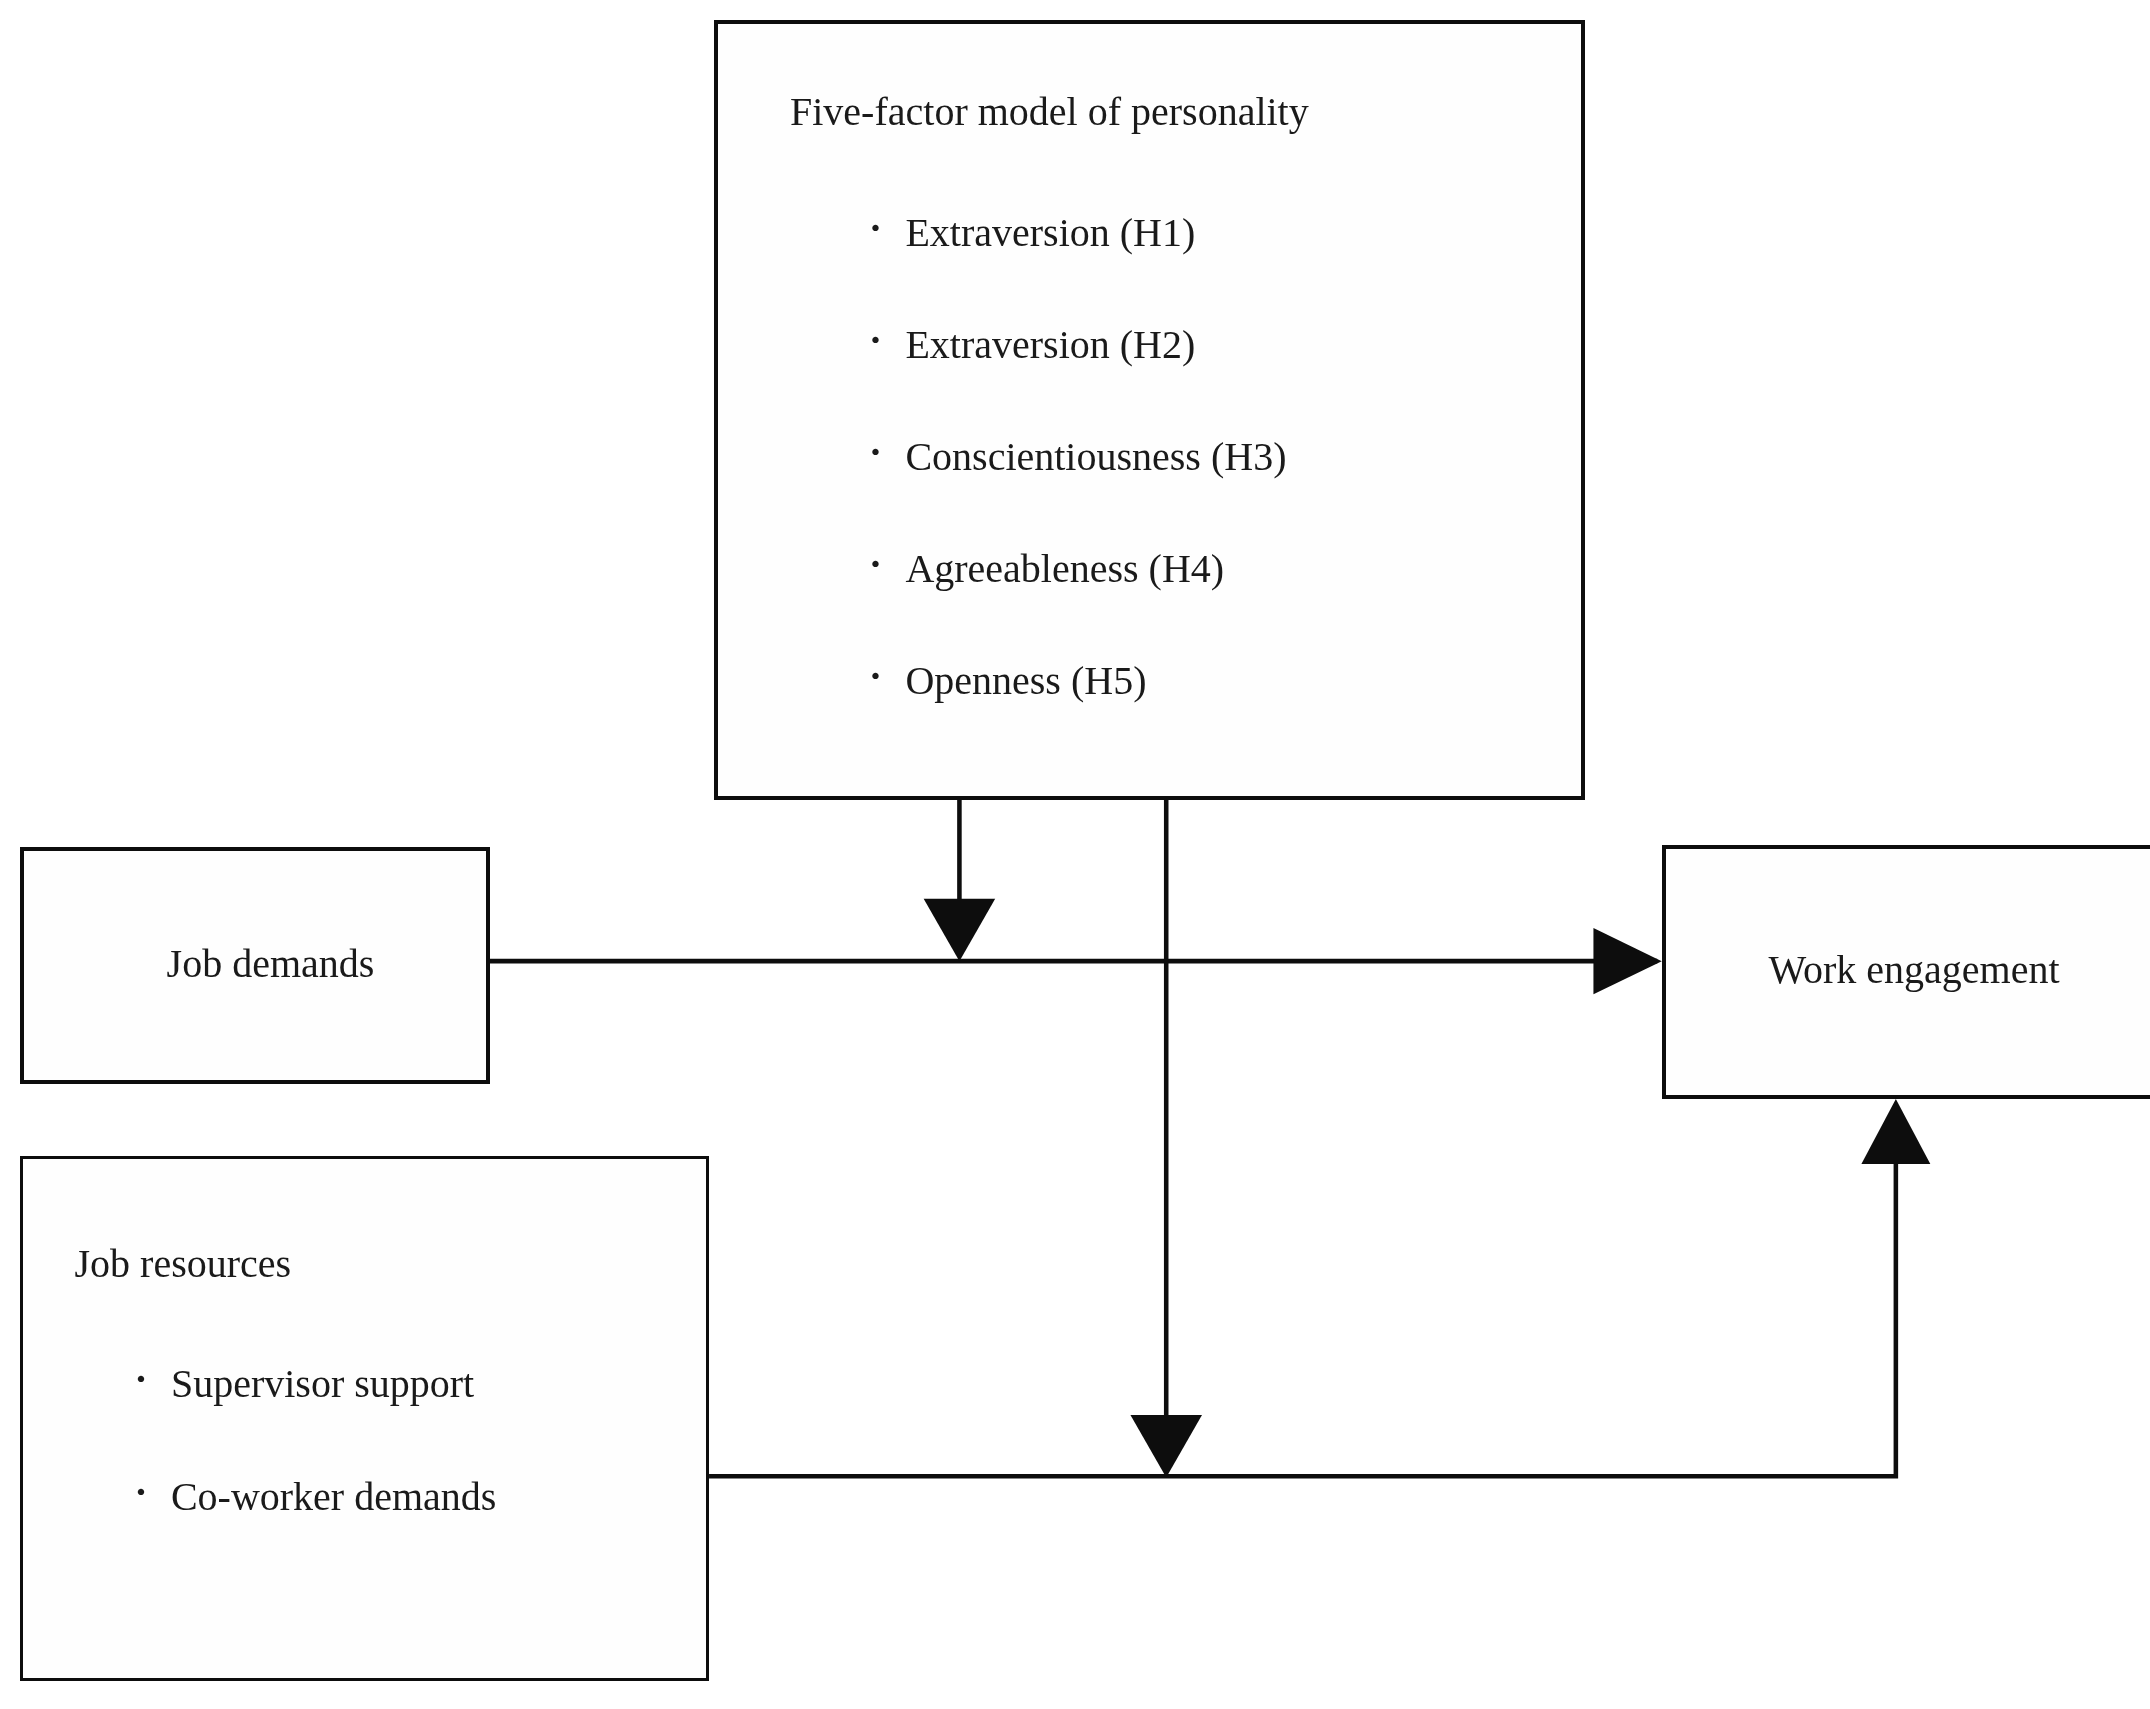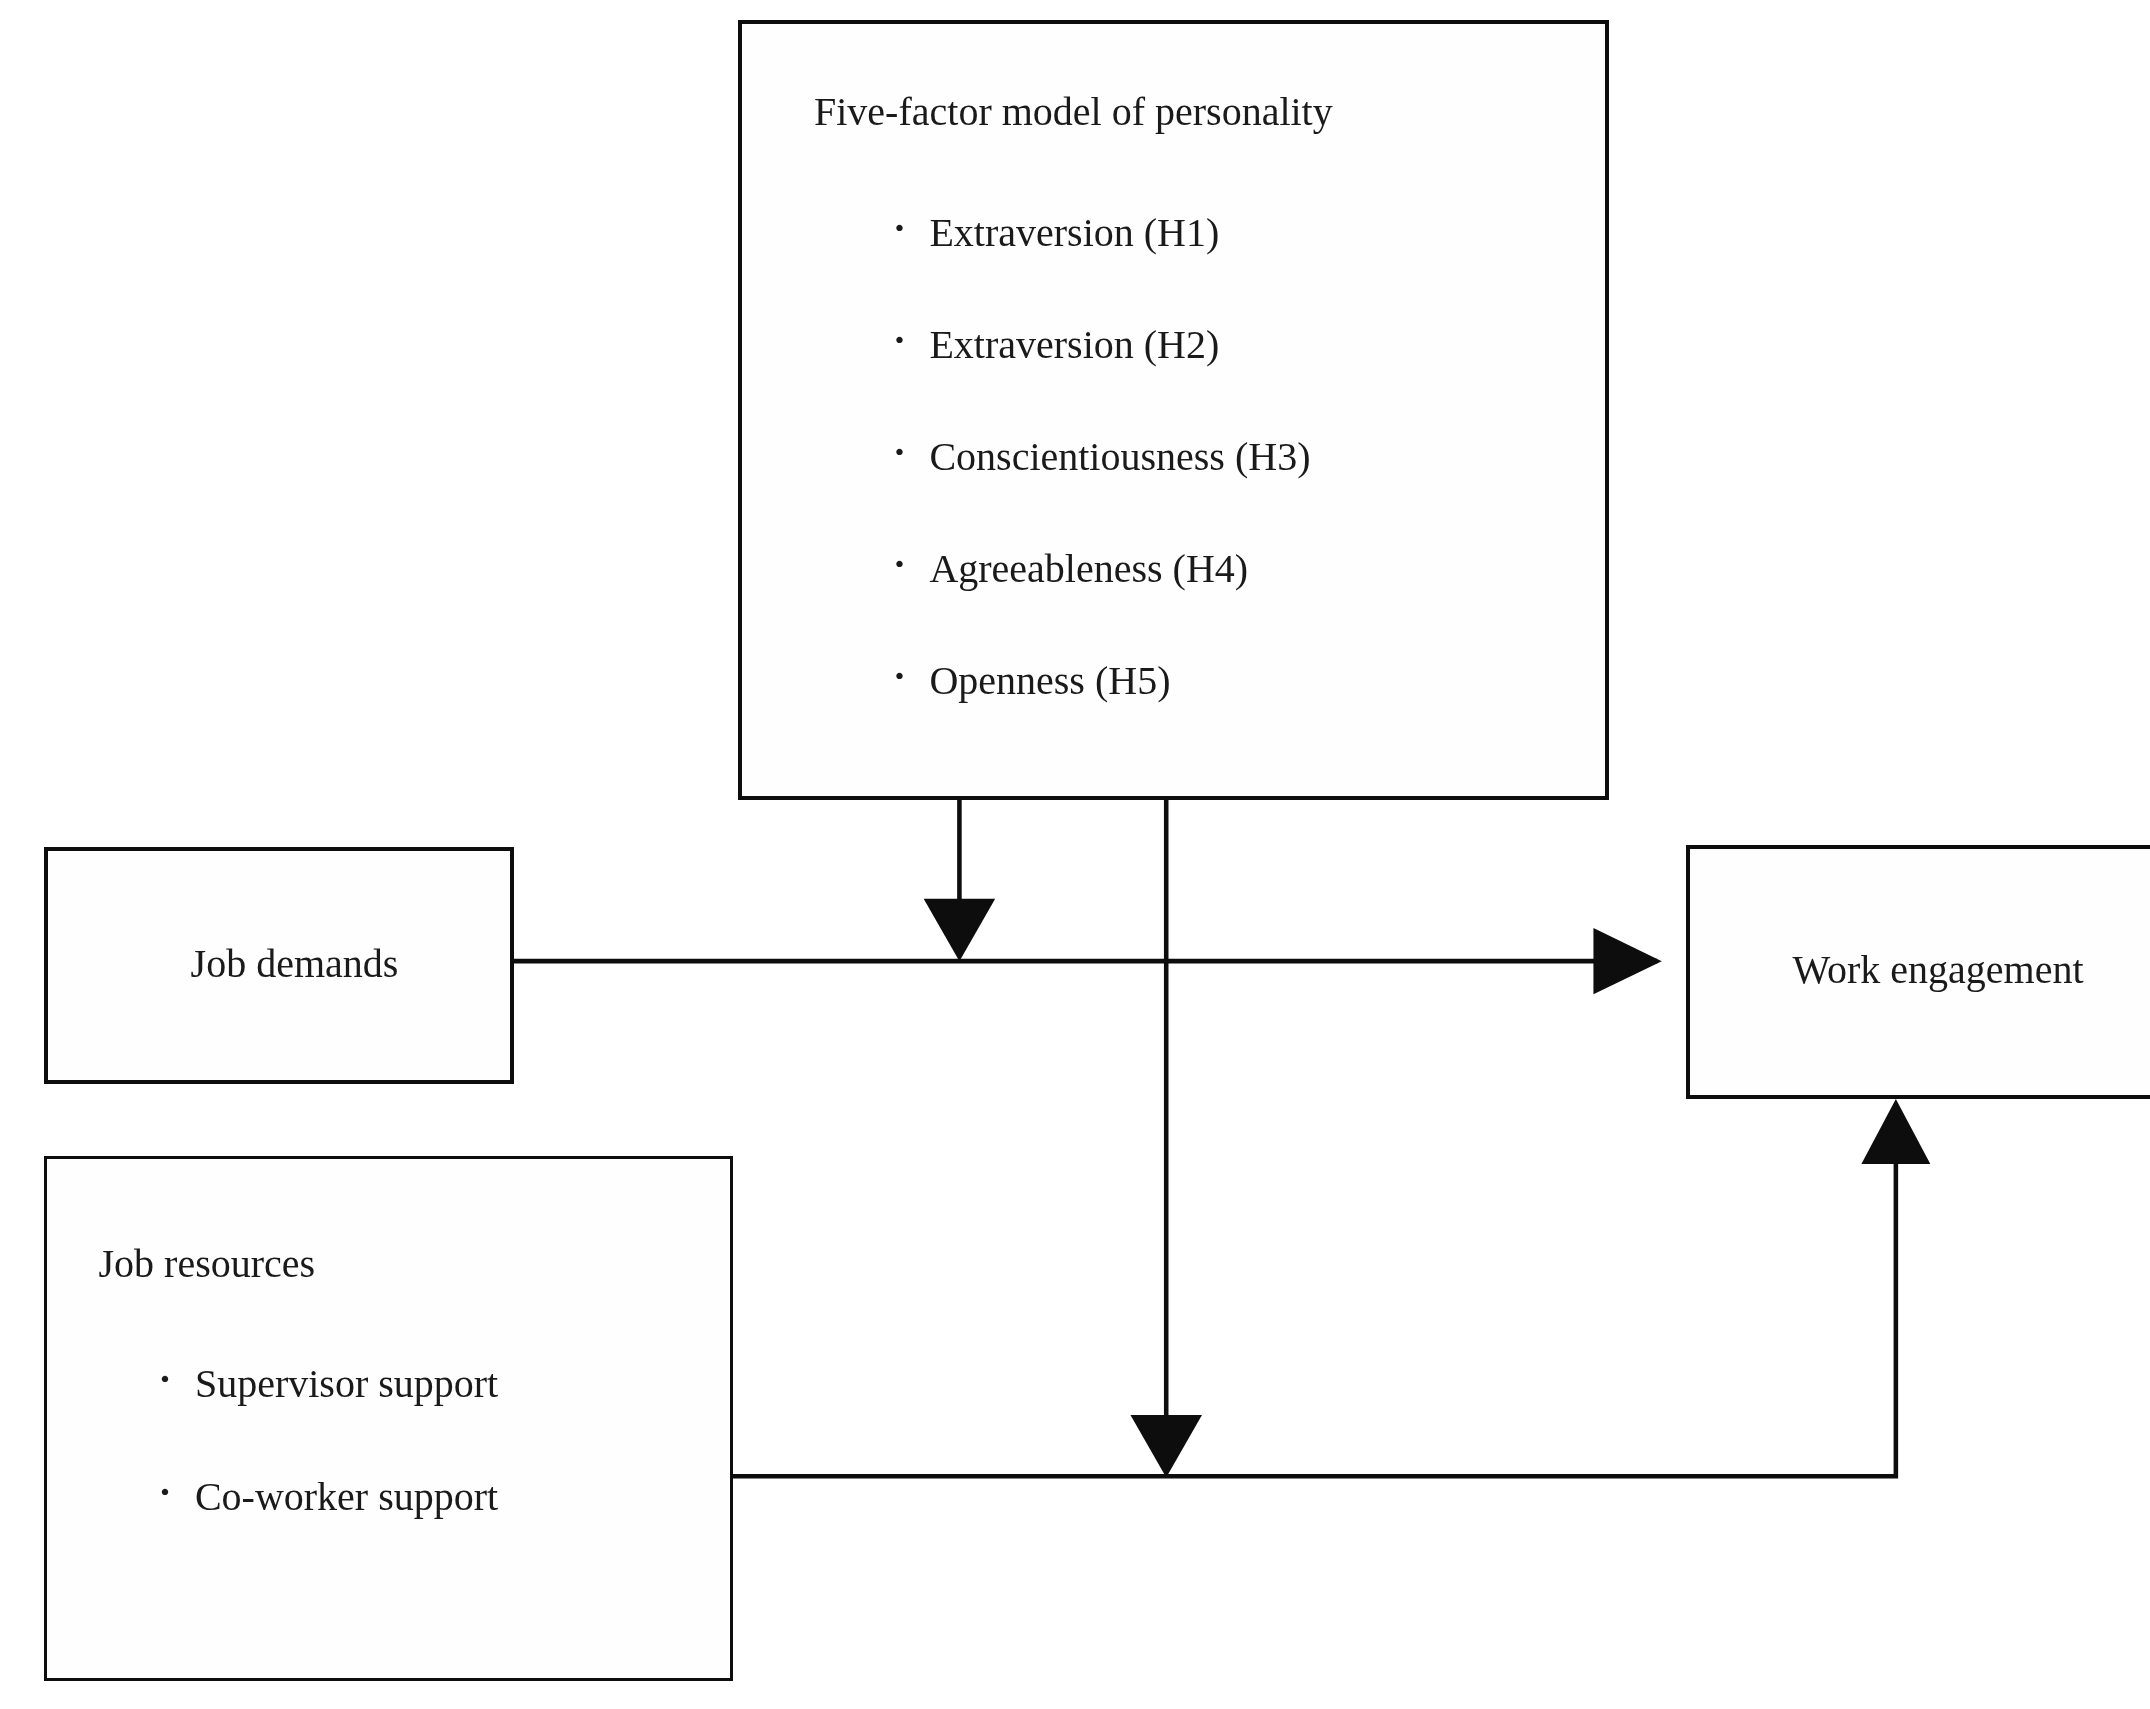--- a/index.html
+++ b/index.html
@@ -14,21 +14,20 @@
     background: #ffffff;
     font-family: "Liberation Serif", "DejaVu Serif", serif;
     color: #1a1a1a;
     overflow: hidden;
   }
   .node-box {
     position: absolute;
     box-sizing: border-box;
     border: 4.6px solid #0d0d0d;
     background: #fefefe;
-    margin-left: 24px;
   }
   
   #box-personality {
     left: 714px;
     top: 19.5px;
     width: 871px;
     height: 780px;
   }
   .ff-title {
     position: absolute;
@@ -161,21 +160,21 @@
   </div>
 
   <div class="node-box" id="box-job-demands">
     <div class="jd-label">Job demands</div>
   </div>
 
   <div class="node-box" id="box-job-resources">
     <div class="jr-title">Job resources</div>
     <div class="jr-list">
       <span class="jr-item"><span class="bullet-dot">・</span><span>Supervisor support</span></span>
-      <span class="jr-item"><span class="bullet-dot">・</span><span>Co-worker support</span></span>
+      <span class="jr-item"><span class="bullet-dot">・</span><span>Co-worker demands</span></span>
     </div>
   </div>
 
   <div class="node-box" id="box-work-engagement">
     <div class="we-label">Work engagement</div>
   </div>
 
 </div>
 
 

